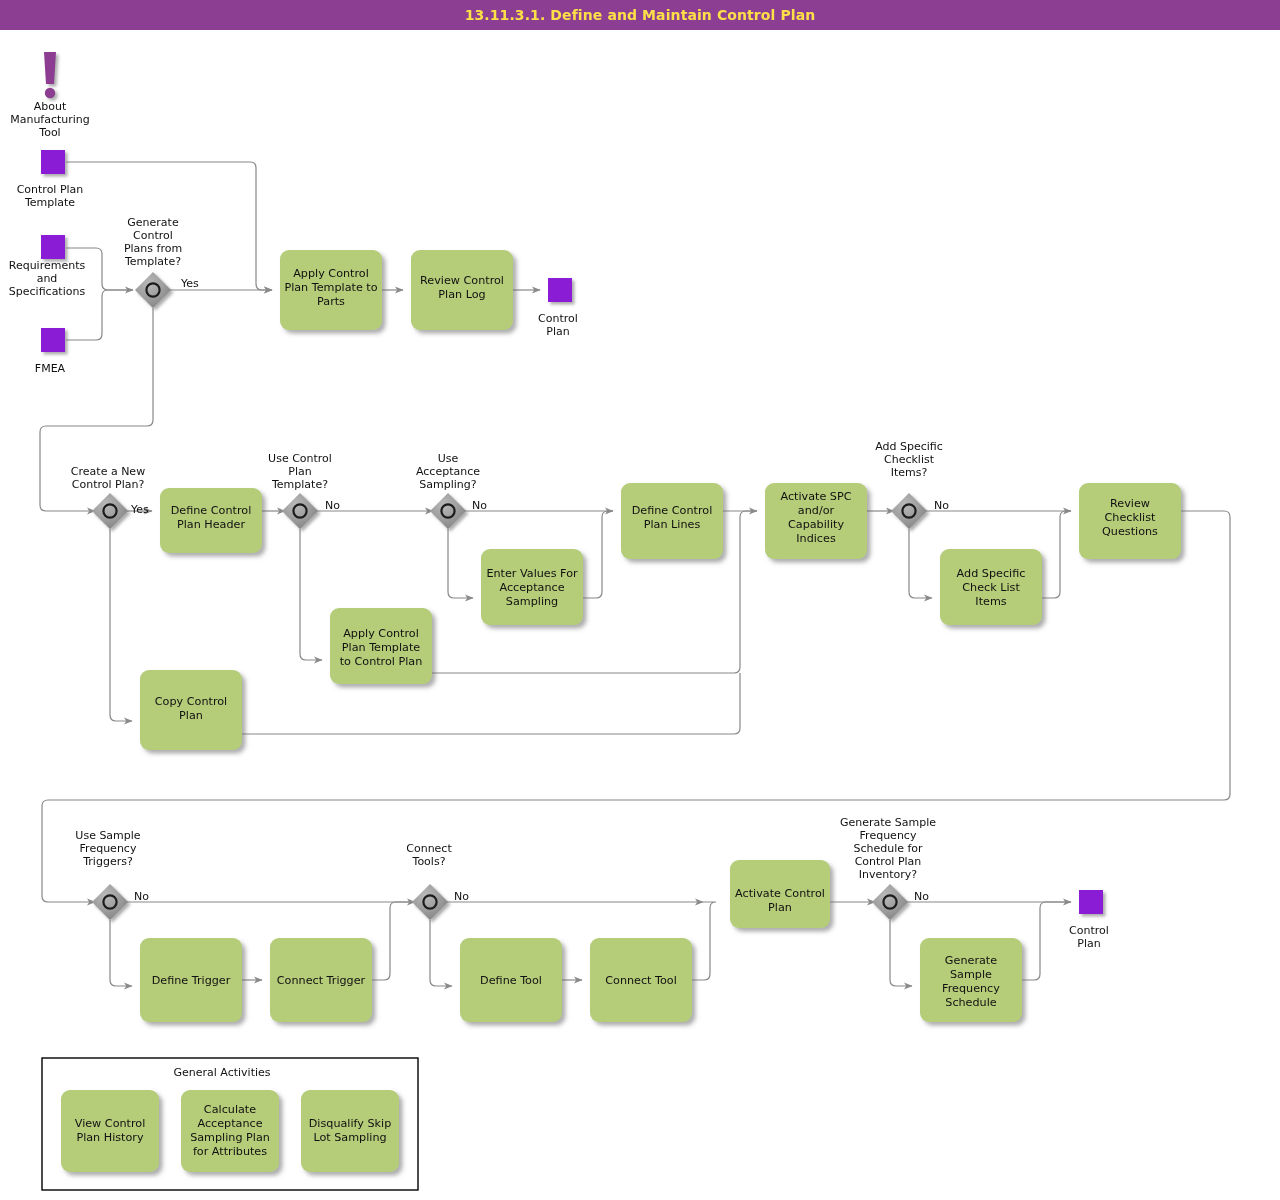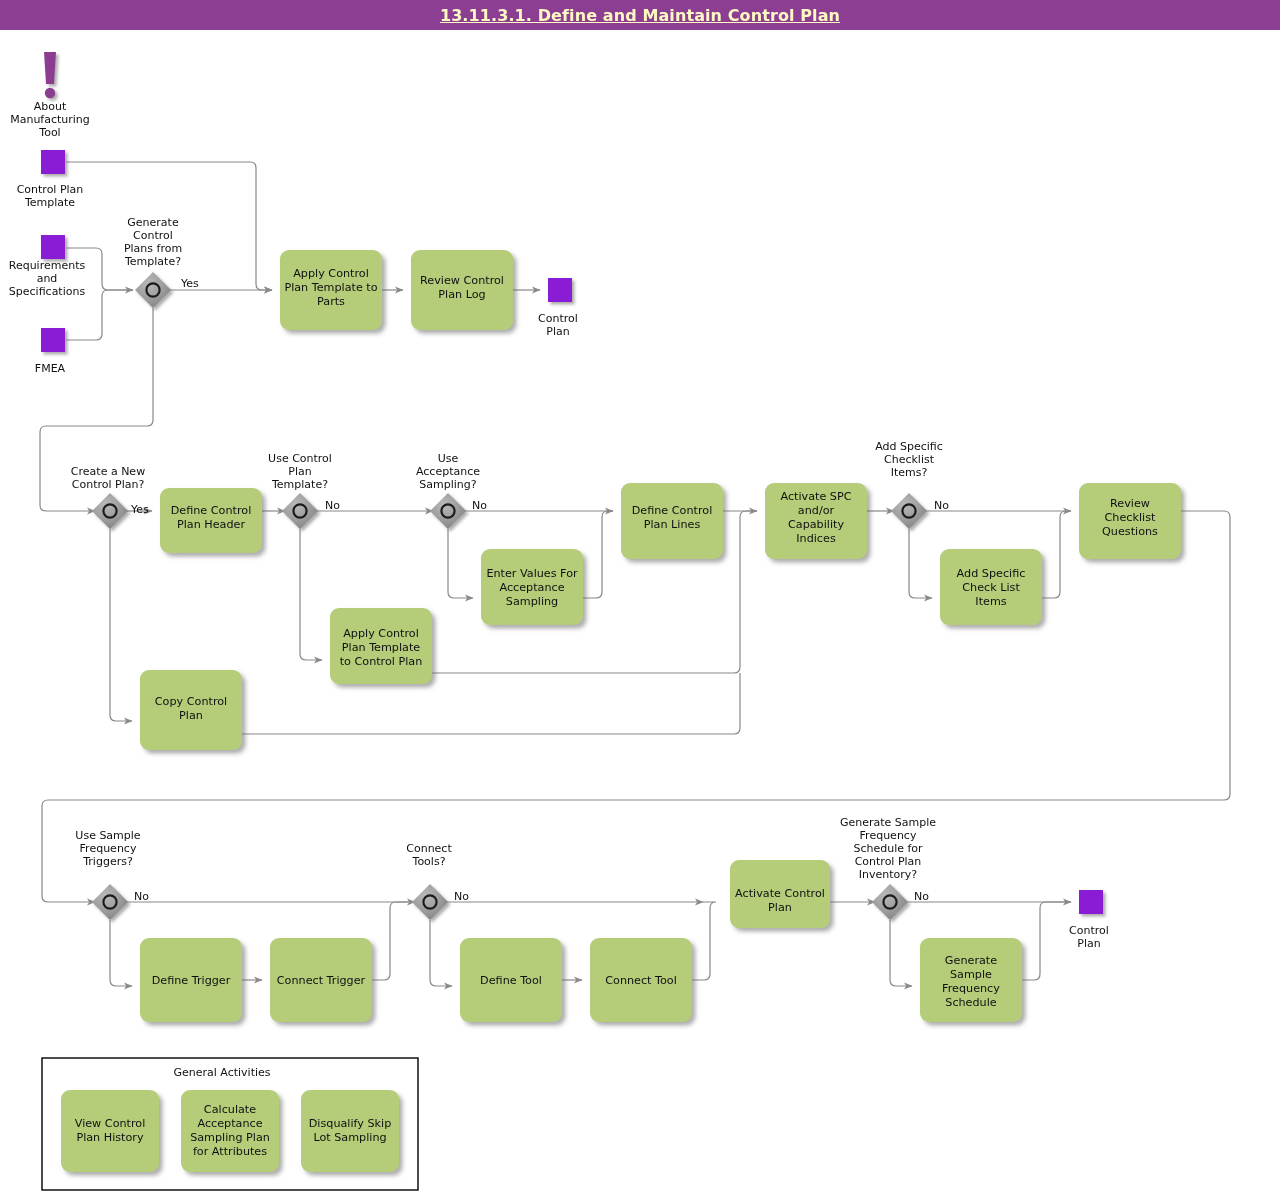--- a/index.html
+++ b/index.html
@@ -4,22 +4,22 @@
 <style>
   html,body{margin:0;padding:0;background:#ffffff;}
   body{width:1280px;height:1200px;font-family:"DejaVu Sans",sans-serif;overflow:hidden;}
   #root{position:relative;width:1280px;height:1200px;}
   .titlebar{
     position:absolute;left:0;top:0;width:1280px;height:30px;
     background:#8C3E92;
     display:flex;align-items:center;justify-content:center;
   }
   .titlebar .title{
-    color:#fef9c3;font-size:16px;font-weight:bold;
-    font-family:"DejaVu Sans",sans-serif;letter-spacing:.1px;text-decoration:underline;
+    color:#fde047;font-size:14px;font-weight:bold;
+    font-family:"DejaVu Sans",sans-serif;letter-spacing:.1px;
   }
   svg#flow{position:absolute;left:0;top:30px;display:block;}
   .lbl{font-family:"DejaVu Sans",sans-serif;font-size:11px;fill:#111111;}
   .tasklbl{font-family:"DejaVu Sans",sans-serif;font-size:11.2px;fill:#111111;}
   .gwlbl{font-family:"DejaVu Sans",sans-serif;font-size:11px;fill:#111111;}
   .branchlbl{font-family:"DejaVu Sans",sans-serif;font-size:11px;fill:#111111;}
   .grouplbl{font-family:"DejaVu Sans",sans-serif;font-size:11px;fill:#111111;}
   .task-rect{fill:#B5CC79;stroke:none;}
   .data-rect{fill:#8B1FD6;stroke:none;}
   .conn{fill:none;stroke:#888888;stroke-width:1.2;}

